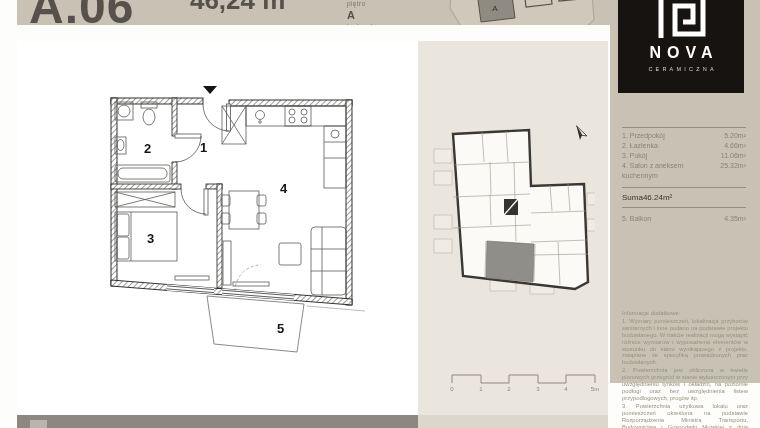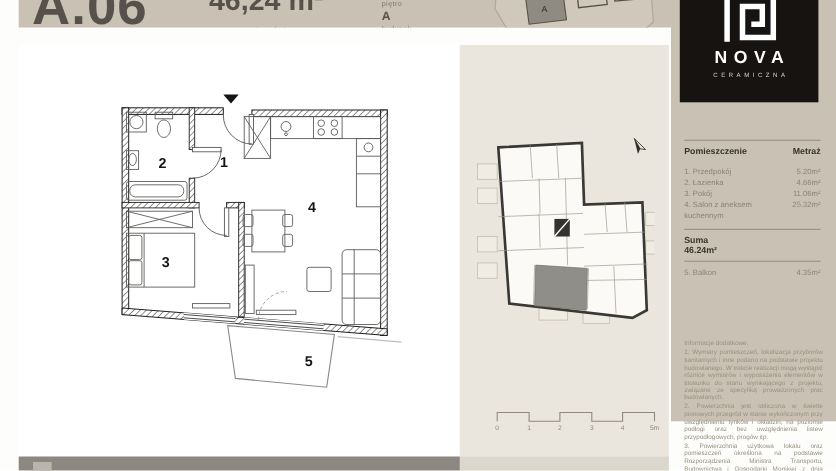--- a/index.html
+++ b/index.html
@@ -39,21 +39,21 @@
   .logo-name{position:absolute;left:0;top:44px;width:100%;text-align:center;color:#ffffff;font-size:16px;font-weight:bold;letter-spacing:6px;text-indent:6px;}
   .logo-sub{position:absolute;left:0;top:66px;width:100%;text-align:center;color:#d9d5ce;font-size:5.5px;letter-spacing:3.2px;text-indent:3.2px;}
 
   .room-table{position:absolute;left:12px;top:127px;width:124px;color:#8b8377;}
   .rule{border-top:1px solid #97907f;margin:0;}
   .t-head{display:flex;justify-content:space-between;font-size:8px;font-weight:bold;color:#393429;padding:5px 0 7px 0;}
   .t-row{display:flex;justify-content:space-between;font-size:7px;line-height:10px;}
   .t-row .lbl{width:84px;}
   .t-row .val{text-align:right;}
   .t-rows{padding:3px 0 6px 0;}
-  .t-sum{display:flex;justify-content:center;font-size:8px;font-weight:bold;color:#393429;padding:5px 0;flex-direction:column;}
+  .t-sum{display:flex;justify-content:flex-start;font-size:8px;font-weight:normal;color:#393429;padding:5px 0;}
   .t-balcony{display:flex;justify-content:space-between;font-size:7px;padding:7px 0;}
 
   .legal{position:absolute;left:12px;top:310px;width:126px;color:#98917f;font-size:5.8px;line-height:6.9px;text-align:justify;}
   .legal p{margin:0 0 1px 0;}
 </style>
 </head>
 <body>
 
 <div class="page">
 
@@ -255,24 +255,20 @@
     <div class="logo-box">
       <svg class="logo-mark" width="64" height="64" viewBox="0 0 64 64">
         <path d="M12,54 V8 H54 V50 H26 V22 H44 V38 H34" fill="none" stroke="#ffffff" stroke-width="5"></path>
       </svg>
       <div class="logo-name">NOVA</div>
       <div class="logo-sub">CERAMICZNA</div>
     </div>
 
     <div class="room-table">
       <div class="rule"></div>
-      <div class="t-head">
-        <span>Pomieszczenie</span>
-        <span>Metraż</span>
-      </div>
       <div class="t-rows">
         <div class="t-row">
           <span class="lbl">1. Przedpokój</span>
           <span class="val">5.20m²</span>
         </div>
         <div class="t-row">
           <span class="lbl">2. Łazienka</span>
           <span class="val">4.66m²</span>
         </div>
         <div class="t-row">

